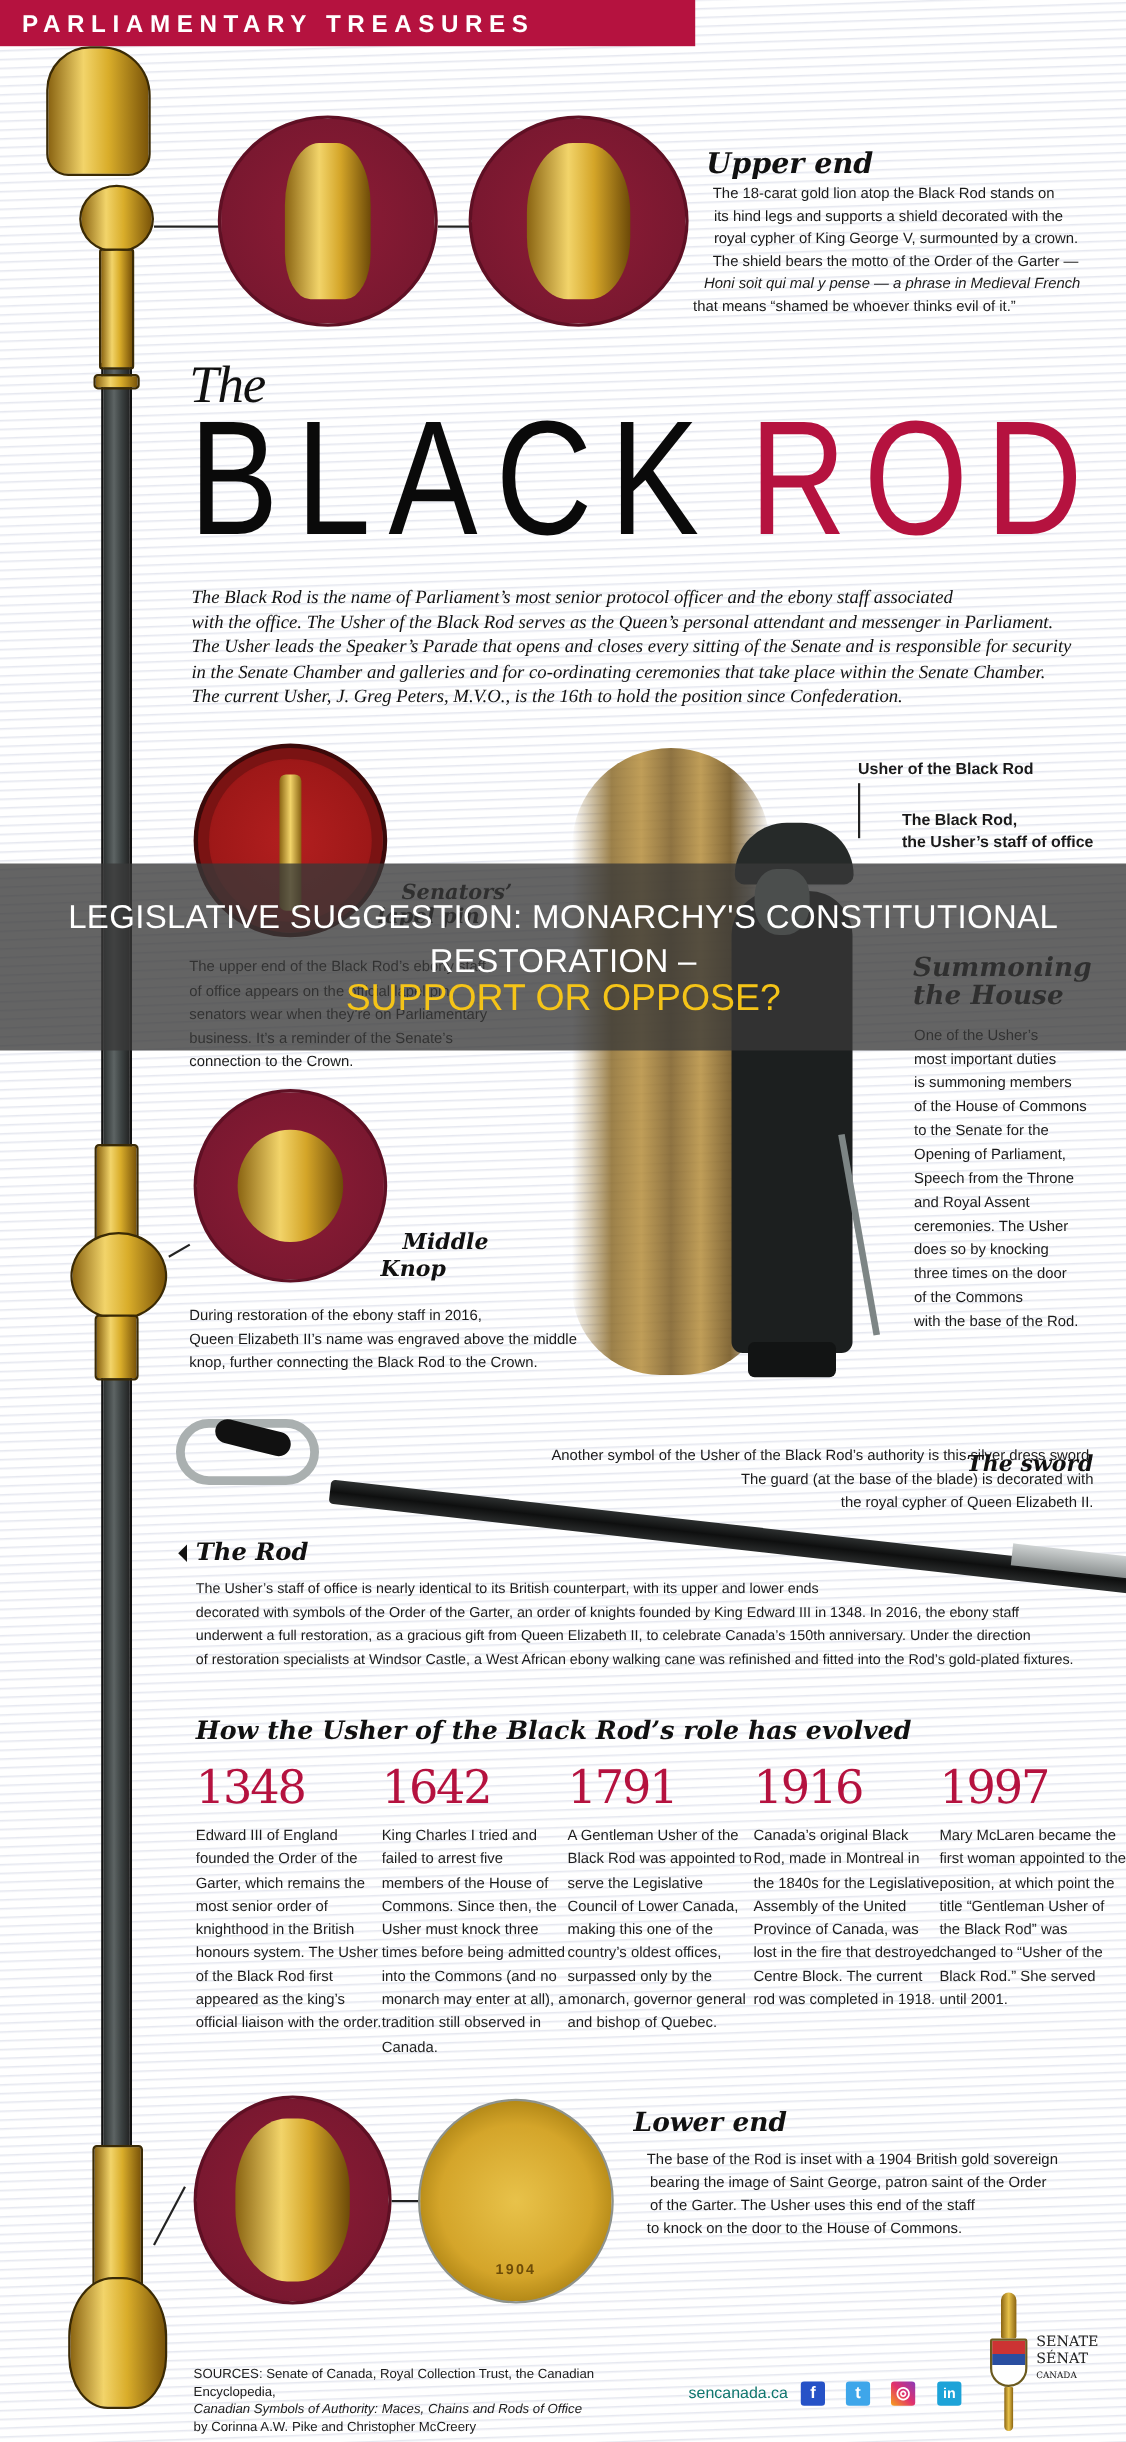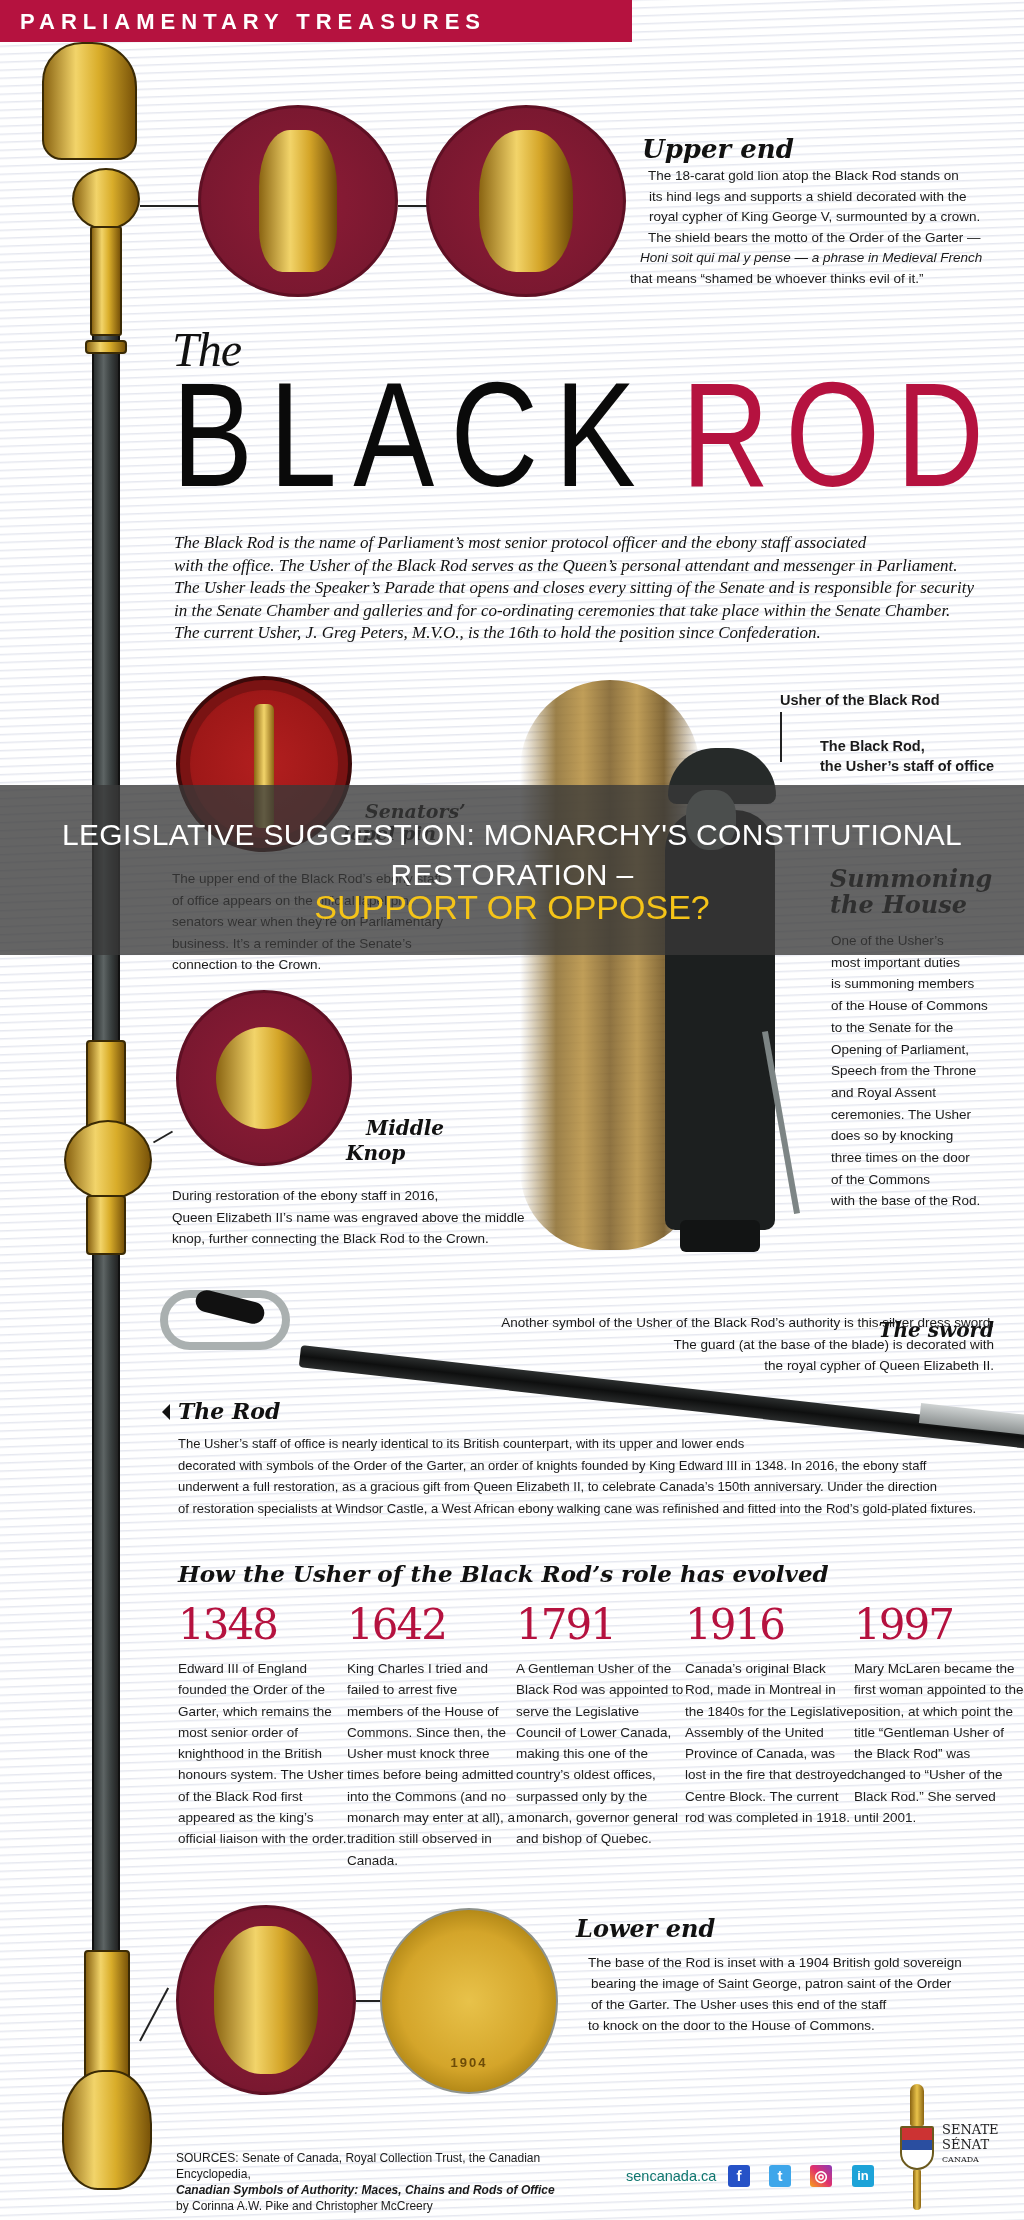--- a/index.html
+++ b/index.html
@@ -252,21 +252,21 @@
 <div class="abs h-italic" style="left:576px; top:1914px; font-size:24px;">Lower end</div>
 <div class="abs" style="left:588px; top:1952px; width:420px; font-size:13.5px; line-height:21px;">
   <div>The base of the Rod is inset with a 1904 British gold sovereign</div>
   <div style="padding-left:3px;">bearing the image of Saint George, patron saint of the Order</div>
   <div style="padding-left:3px;">of the Garter. The Usher uses this end of the staff</div>
   <div>to knock on the door to the House of Commons.</div>
 </div>
 
 <div class="abs" style="left:176px; top:2150px; width:420px; font-size:12px; line-height:16px;">
   <div>SOURCES: Senate of Canada, Royal Collection Trust, the Canadian Encyclopedia,</div>
-  <div style="font-style:italic;font-weight:bold;">Canadian Symbols of Authority: Maces, Chains and Rods of Office</div>
+  <div style="font-style:italic;">Canadian Symbols of Authority: Maces, Chains and Rods of Office</div>
   <div>by Corinna A.W. Pike and Christopher McCreery</div>
 </div>
 
 <div class="abs" style="left:626px; top:2168px; font-size:14.5px; color:#0f766e;">sencanada.ca</div>
 <div class="abs social fb" style="left:728px; top:2165px;">f</div>
 <div class="abs social tw" style="left:769px; top:2165px;">t</div>
 <div class="abs social ig" style="left:810px; top:2165px;">◎</div>
 <div class="abs social li" style="left:852px; top:2165px;">in</div>
 <div class="abs" style="left:897px; top:2084px; width:40px; display:flex; flex-direction:column; align-items:center;">
   <div class="crest-top"></div>

